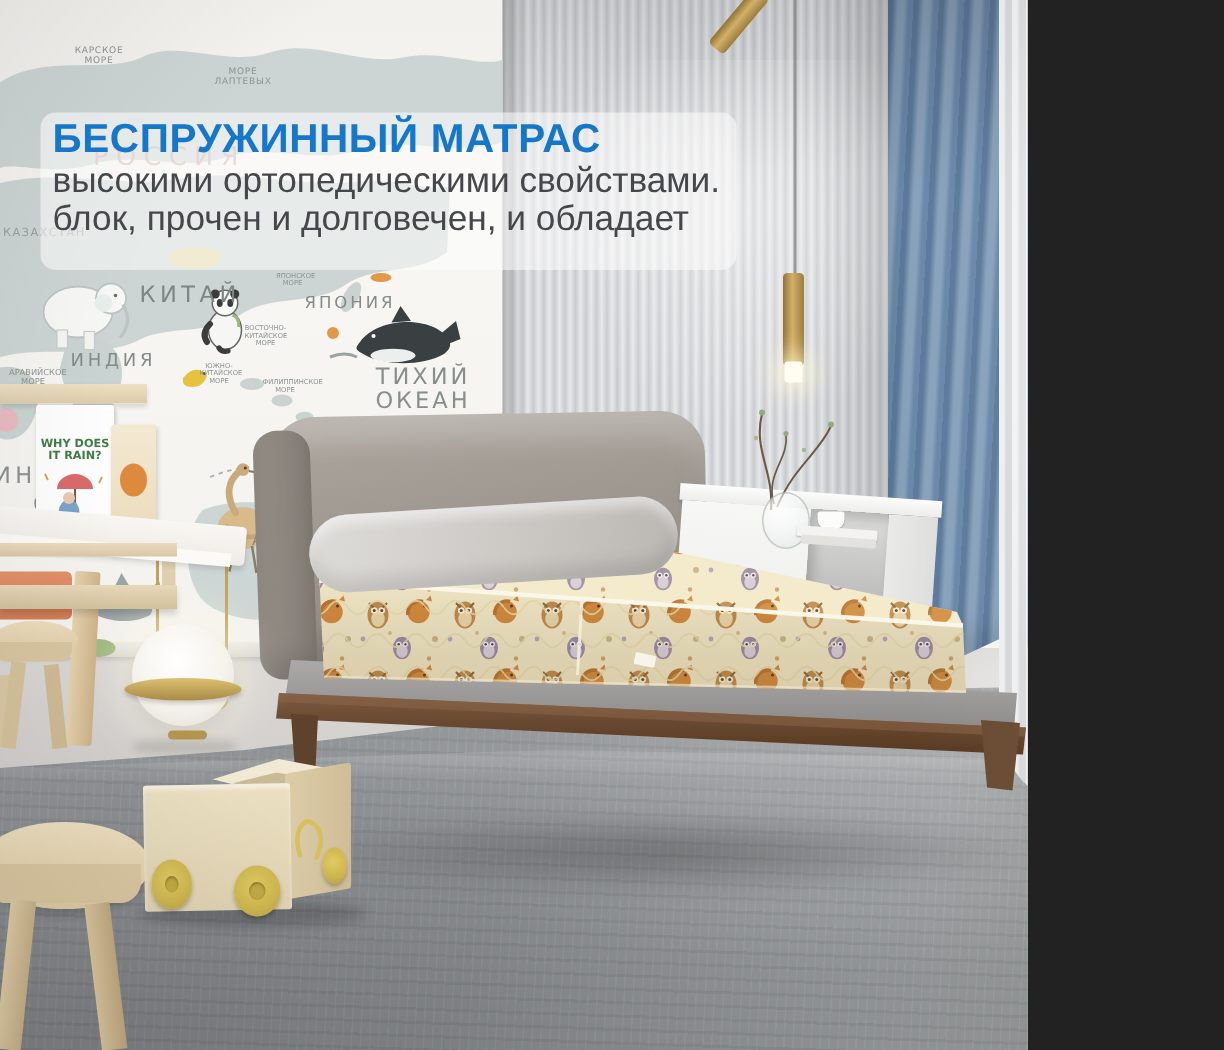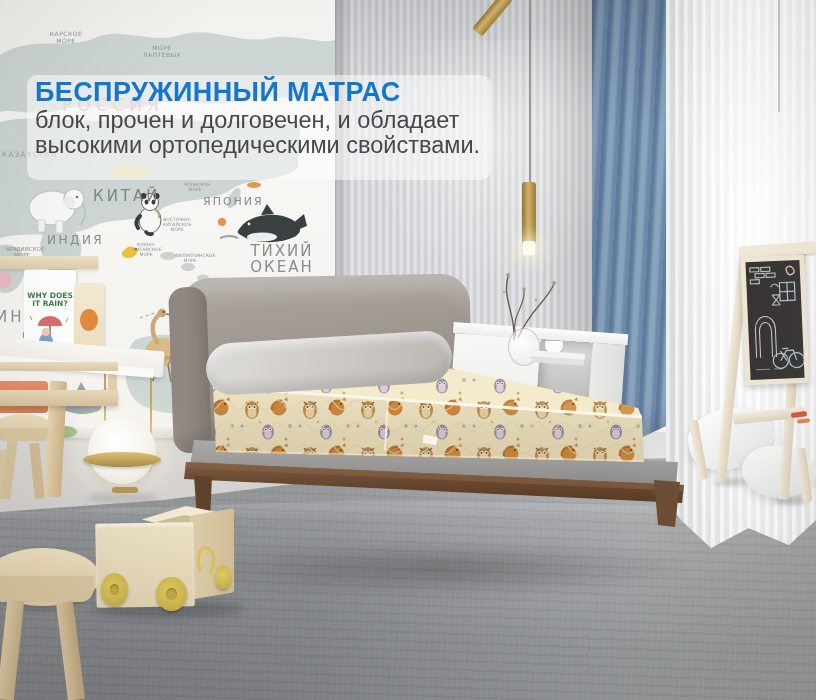--- a/index.html
+++ b/index.html
@@ -1,16 +1,16 @@
 <!DOCTYPE html>
 <html><head>
 <meta charset="utf-8">
 <style>
   html,body{margin:0;padding:0;background:#222;}
-  .scene{position:relative;width:816px;height:700px;overflow:hidden;
+  .scene{position:relative;width:685px;height:700px;overflow:hidden;
          font-family:"Liberation Sans",sans-serif;background:#f5f4f1;}
   .abs{position:absolute;}
   .lbl{position:absolute;color:#8d9492;font-family:"DejaVu Sans",sans-serif;z-index:1;}
   
   .wall-map{left:0;top:0;width:340px;height:450px;background:linear-gradient(180deg,#f2f1ee,#f7f6f3 40%,#f3f2ef);z-index:0;}
   .wall-panel{left:335px;top:0;width:262px;height:444px;z-index:0;
     background:
       linear-gradient(180deg,rgba(0,0,0,.10),rgba(0,0,0,0) 26%,rgba(0,0,0,0) 78%,rgba(0,0,0,.06)),
       repeating-linear-gradient(90deg,#cdcED1 0px,#e7e8ea 3px,#cfd0d3 6px,#c6c7ca 7px);}
   .panel-corner{left:335px;top:0;width:16px;height:444px;background:linear-gradient(90deg,rgba(0,0,0,.18),rgba(0,0,0,0));z-index:1;}
@@ -431,17 +431,17 @@
   </div>
   <div class="abs easel-tray"></div>
   <div class="abs chalk-red"></div>
   <div class="abs chalk-orange"></div>
 
   <div class="abs vignette"></div>
   <div class="abs window-wash"></div>
 
   <div class="abs overlay-card">
     <div class="overlay-title">БЕСПРУЖИННЫЙ МАТРАС</div>
+    <div class="overlay-line">высокими ортопедическими свойствами.</div>
     <div class="overlay-line">блок, прочен и долговечен, и обладает</div>
-    <div class="overlay-line">высокими ортопедическими свойствами.</div>
   </div>
 
 </div>
 
 </body></html>

